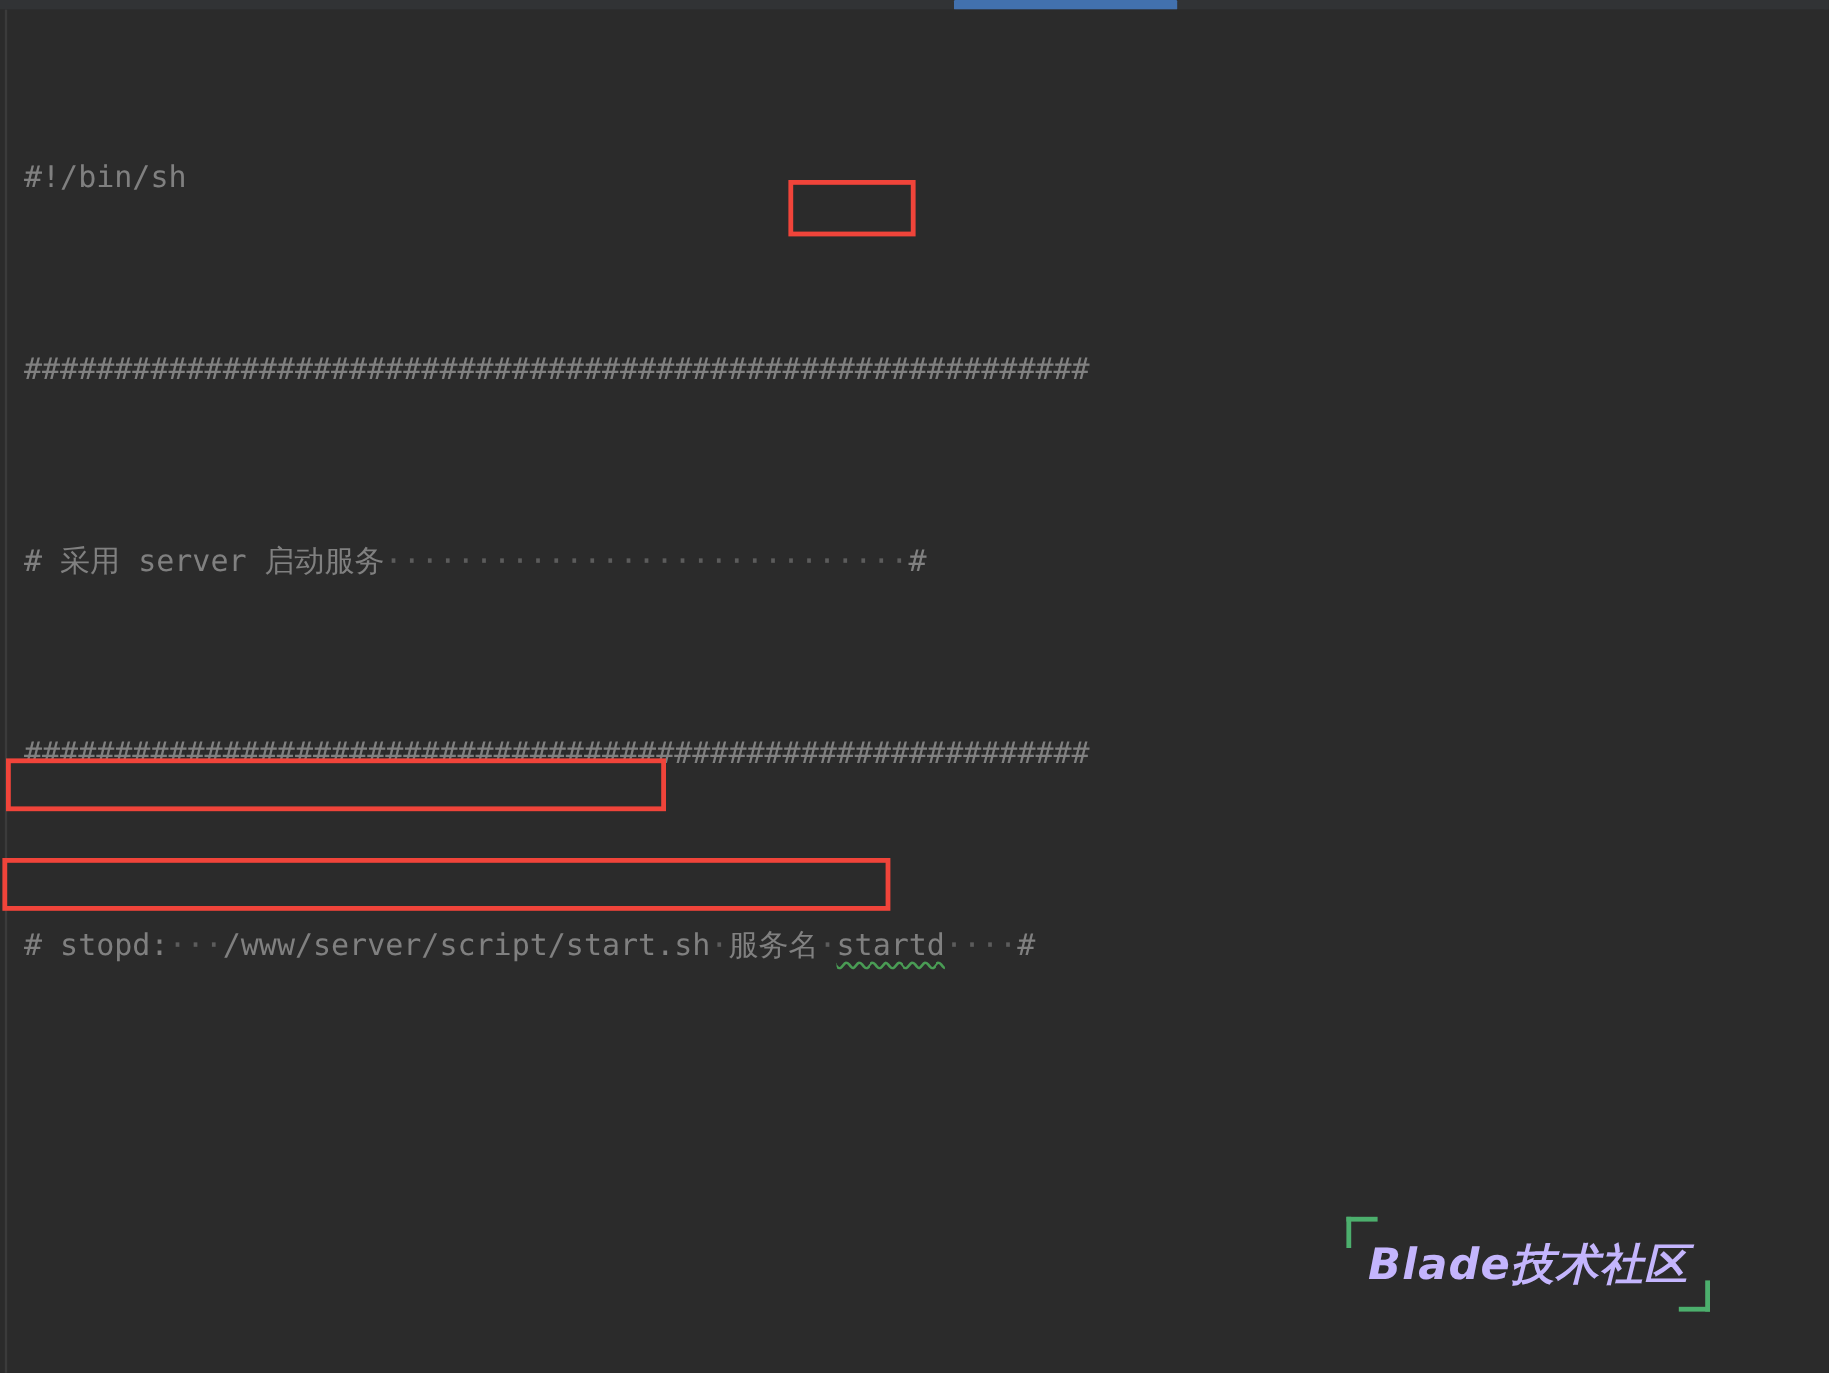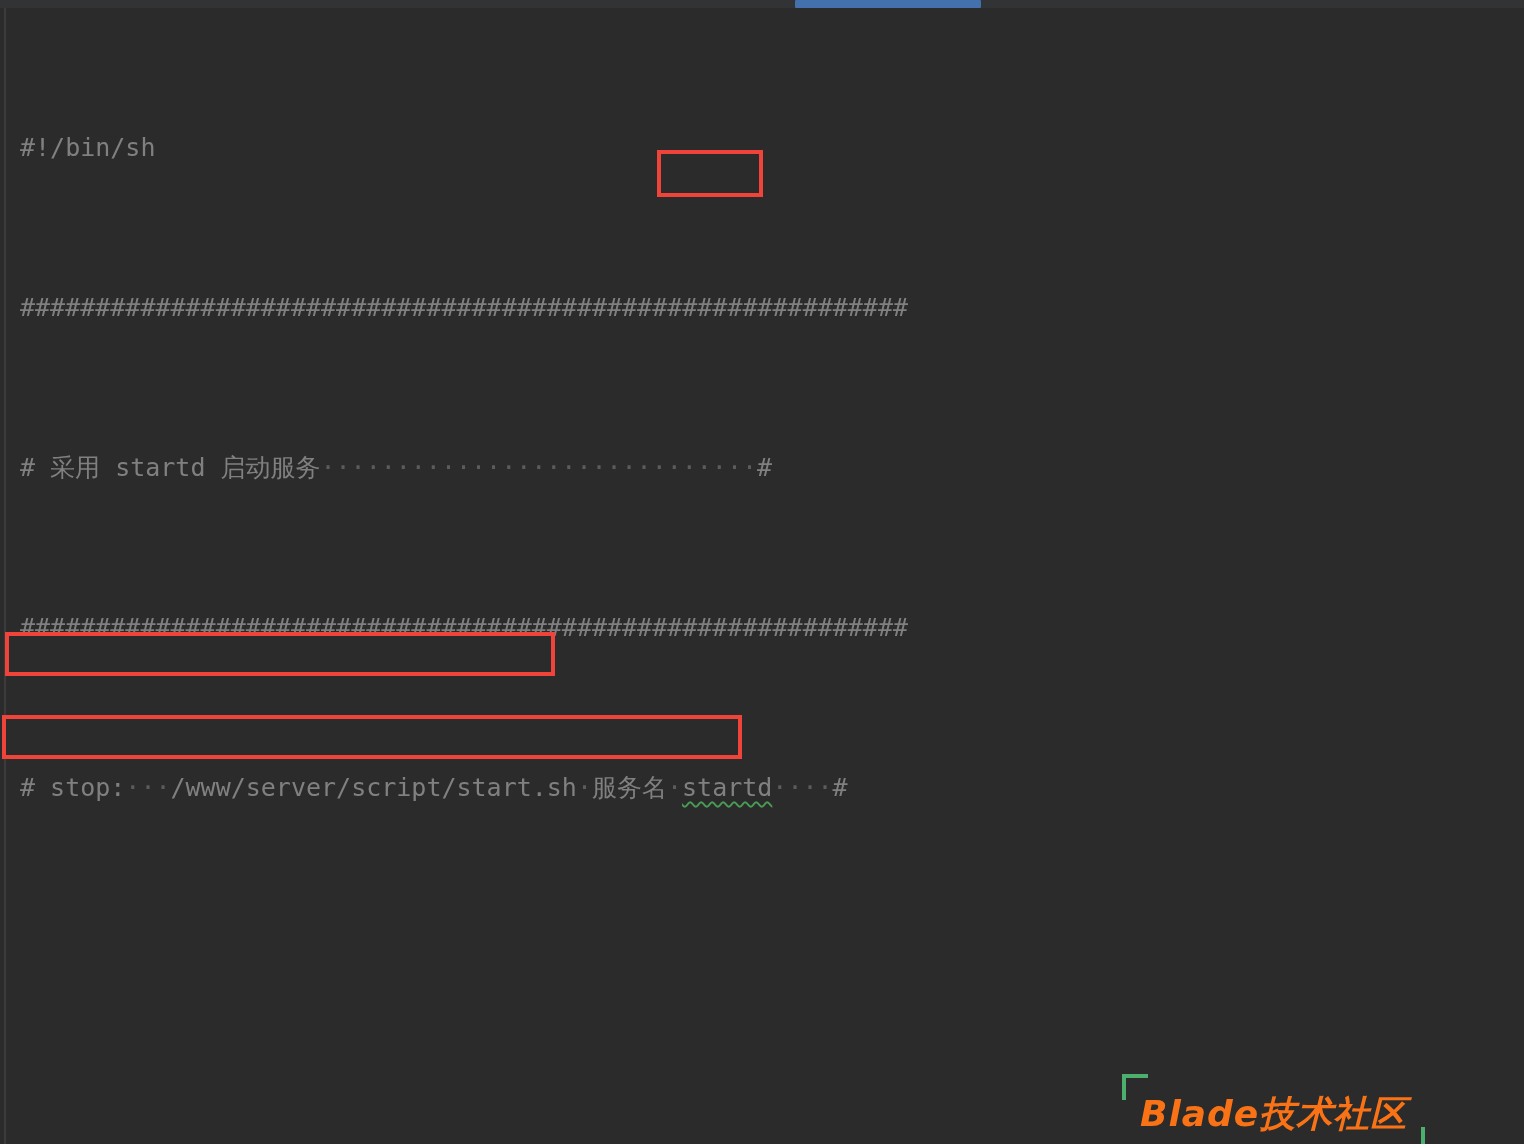--- a/index.html
+++ b/index.html
@@ -117,25 +117,25 @@
 <div id="editor">
 
   <div id="gutter-line"></div>
 
   <div id="code">
 
     <div class="ln"><span class="cm">#!/bin/sh</span></div>
 
     <div class="ln"><span class="cm">###########################################################</span></div>
 
-    <div class="ln"><span class="cm"># 采用 startd 启动服务</span><span class="ws">·····························</span><span class="cm">#</span></div>
+    <div class="ln"><span class="cm"># 采用 server 启动服务</span><span class="ws">·····························</span><span class="cm">#</span></div>
 
     <div class="ln"><span class="cm">###########################################################</span></div>
 
-    <div class="ln"><span class="cm"># stop:</span><span class="ws">···</span><span class="cm">/www/server/script/start.sh</span><span class="ws">·</span><span class="cm">服务名</span><span class="ws">·</span><span class="cm typo">startd</span><span class="ws">····</span><span class="cm">#</span></div>
+    <div class="ln"><span class="cm"># stopd:</span><span class="ws">···</span><span class="cm">/www/server/script/start.sh</span><span class="ws">·</span><span class="cm">服务名</span><span class="ws">·</span><span class="cm typo">startd</span><span class="ws">····</span><span class="cm">#</span></div>
 
 
 
     
 
     
 
     
 
     
@@ -173,19 +173,19 @@
     
 
     
 
   </div>
 
   <div class="redbox" id="box-0" style="left: 657px; top: 142px; width: 106px; height: 47px; border-color: rgb(240, 68, 58);"></div>
   <div class="redbox" id="box-1" style="left: 5px; top: 624px; width: 550px; height: 44px; border-color: rgb(240, 68, 58);"></div>
   <div class="redbox" id="box-2" style="left: 2px; top: 707px; width: 740px; height: 44px; border-color: rgb(240, 68, 58);"></div>
 
-  <div id="watermark" style="left: 1140px; top: 1082px; color: #f97316;">
+  <div id="watermark" style="left: 1140px; top: 1022px; color: #c4b5fd;">
     <span id="wm-corner-tl" style="left: -18px; top: -16px; border-color: rgb(76, 175, 109);"></span>
     <span id="wm-text">Blade技术社区</span>
     <span id="wm-corner-br" style="right: -18px; bottom: -14px; border-color: rgb(76, 175, 109);"></span>
   </div>
 
 </div>
 
 </body></html>

